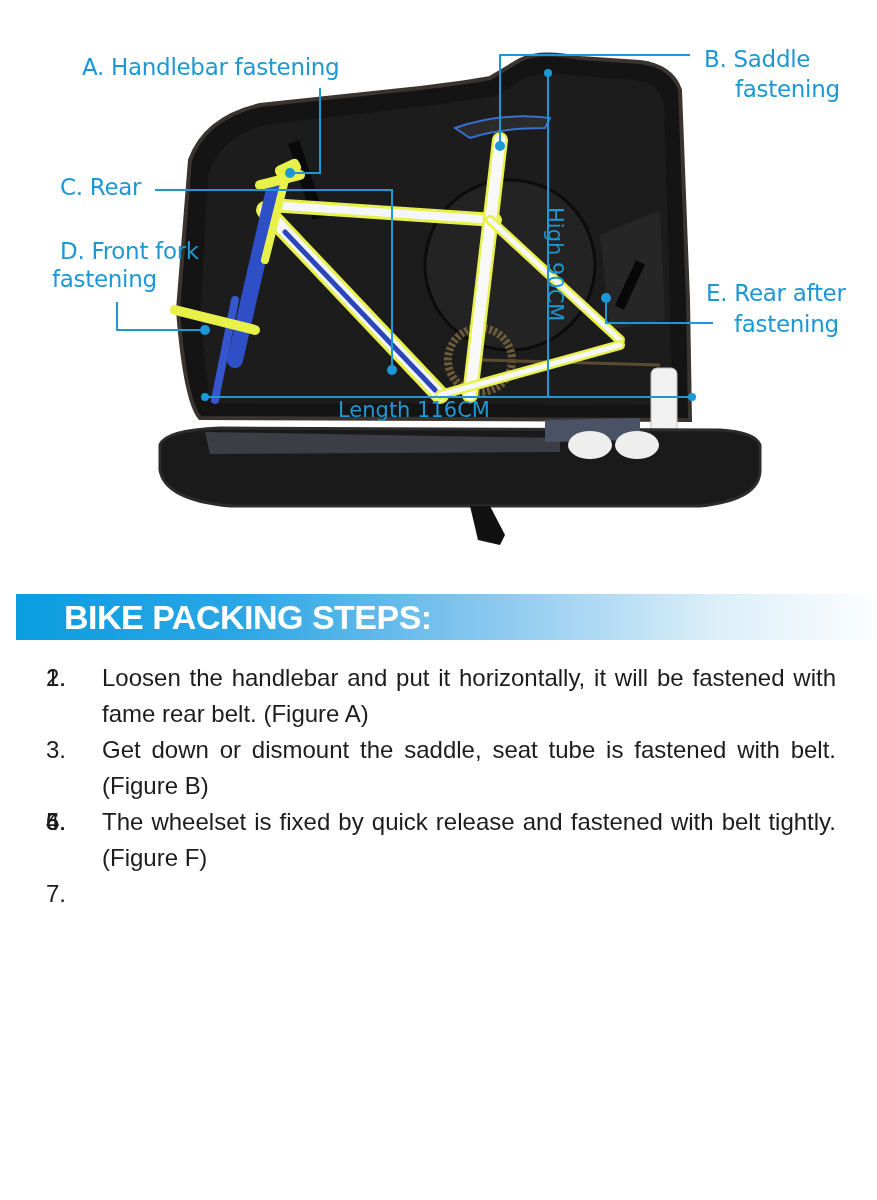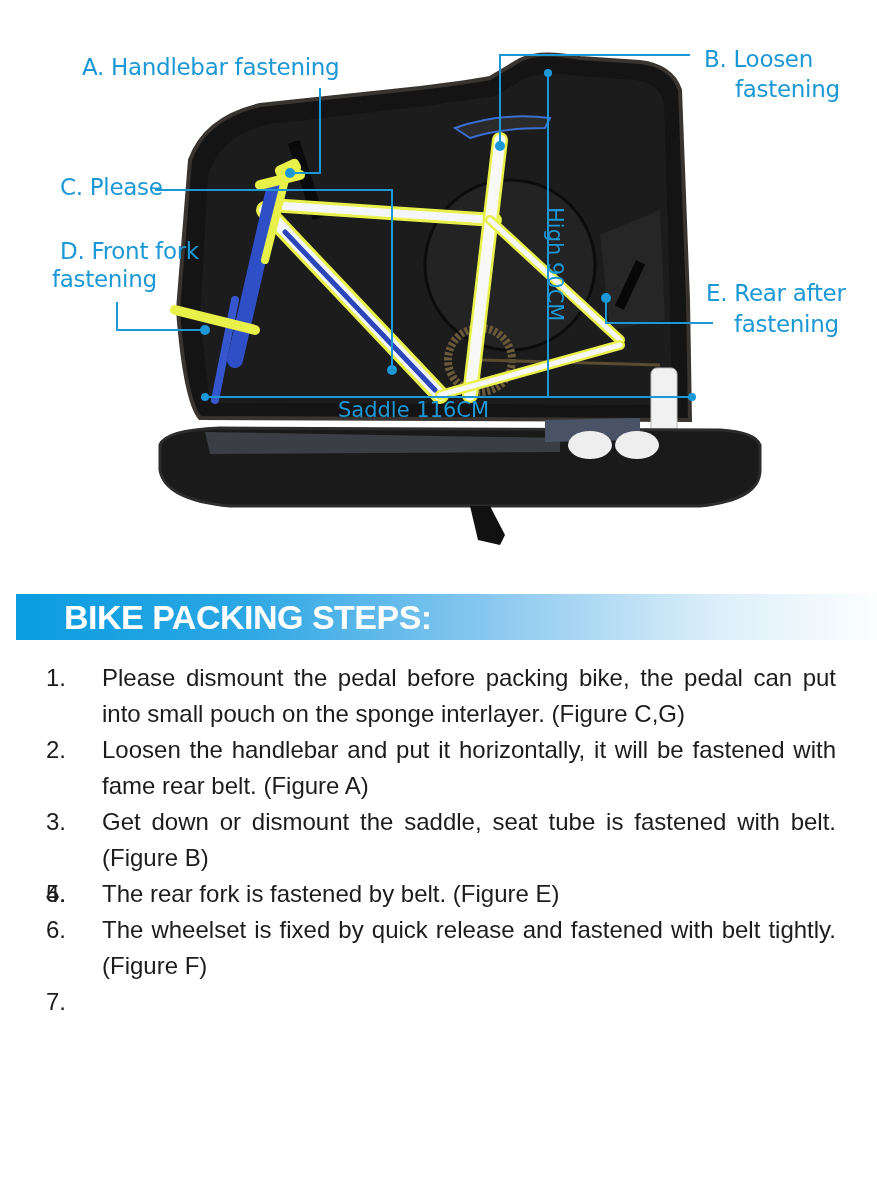--- a/index.html
+++ b/index.html
@@ -98,37 +98,37 @@
       <circle cx="392" cy="370" r="5"></circle>
       <circle cx="205" cy="330" r="5"></circle>
       <circle cx="606" cy="298" r="5"></circle>
       <circle cx="548" cy="73" r="4"></circle>
       <circle cx="205" cy="397" r="4"></circle>
       <circle cx="692" cy="397" r="4"></circle>
     </g>
   </svg>
 
   <div class="label" style="left:82px;top:52px;">A. Handlebar fastening</div>
-  <div class="label" style="left:704px;top:44px;">B. Loosen</div>
+  <div class="label" style="left:704px;top:44px;">B. Saddle</div>
   <div class="label" style="left:735px;top:74px;">fastening</div>
-  <div class="label" style="left:60px;top:172px;">C. Please</div>
+  <div class="label" style="left:60px;top:172px;">C. Rear</div>
   <div class="label" style="left:22px;top:236px;margin-left:38px;">D. Front fork</div>
   <div class="label" style="left:52px;top:264px;">fastening</div>
   <div class="label" style="left:706px;top:278px;">E. Rear after</div>
   <div class="label" style="left:734px;top:309px;">fastening</div>
 
   <div class="dim" style="left:500px;top:250px;transform:rotate(90deg);transform-origin:center;width:110px;text-align:center;">High 90CM</div>
-  <div class="dim" style="left:338px;top:398px;">Saddle 116CM</div>
+  <div class="dim" style="left:338px;top:398px;">Length 116CM</div>
 </div>
 
 <div class="banner">
   <div class="banner-title">BIKE PACKING STEPS:</div>
 </div>
 
 <ol class="steps">
-  <li class="step"><span class="step-num">1.</span><span>Please dismount the pedal before packing bike, the pedal can put into small pouch on the sponge interlayer. (Figure C,G)</span></li>
+  <li class="step"><span class="step-num">1.</span></li>
   <li class="step"><span class="step-num">2.</span><span>Loosen the handlebar and put it horizontally, it will be fastened  with fame rear belt. (Figure A)</span></li>
   <li class="step"><span class="step-num">3.</span><span>Get down or dismount the saddle, seat tube is fastened with belt. (Figure B)</span></li>
   <li class="step"><span class="step-num">4.</span></li>
-  <li class="step"><span class="step-num">5.</span><span>The rear fork is fastened by belt. (Figure E)</span></li>
+  <li class="step"><span class="step-num">5.</span></li>
   <li class="step"><span class="step-num">6.</span><span>The wheelset is fixed by quick release and fastened with belt  tightly. (Figure F)</span></li>
   <li class="step"><span class="step-num">7.</span></li>
 </ol>
 
 </body></html>

